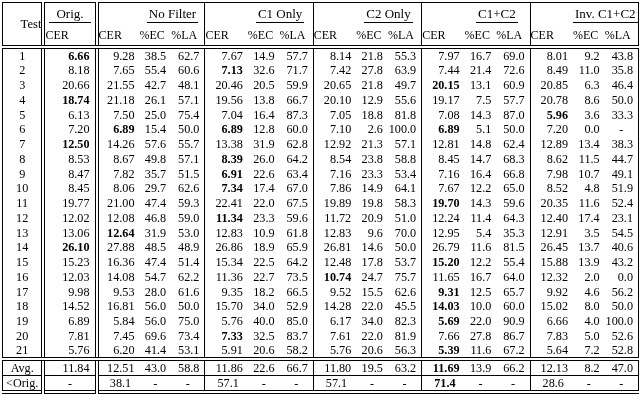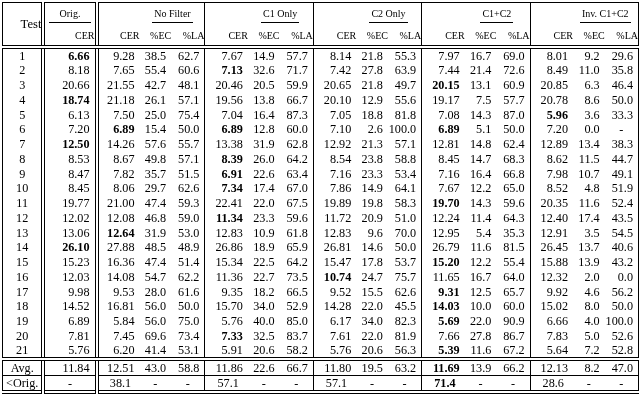--- a/index.html
+++ b/index.html
@@ -14,26 +14,26 @@
     border-bottom:4px double #000;
   }
   th,td{padding:0;font-weight:normal;white-space:nowrap;vertical-align:middle;}
   
   col.c-test{width:40px;} col.c-orig{width:52px;}
   col.c-cer{width:42px;} col.c-ec{width:31px;} col.c-la{width:33px;}
   
   .bl-d{border-left:4px double #000;}
   .bl-s{border-left:1px solid #000;}
   
-  thead th{font-size:10px;line-height:15px;}
+  thead th{font-size:13px;line-height:15px;}
   th.corner{text-align:right;font-size:12.6px;}
   th.group{text-align:center;height:22px;}
   .grp-label{display:inline-block;border-bottom:1px solid #000;padding:0 2px 1px 2px;margin-left:42px;}
   th.group.wide-line .grp-label{display:block;margin:0 4px;}
-  th.sub{text-align:right;font-size:10px;height:20px;}
+  th.sub{text-align:left;font-size:12px;height:20px;}
   .hdr-bottom{border-bottom:4px double #000;}
   
   tbody tr{height:14.75px;}
   tbody tr.footer{height:16px;}
   td{font-size:12.2px;line-height:14px;}
   td.test{text-align:center;}
   td.num{text-align:right;padding-right:5px;}
   td.dash{text-align:center;padding-right:0;}
   td.left{text-align:center;padding-left:3px;padding-right:0;}
   .b{font-weight:bold;}
@@ -106,21 +106,21 @@
           <td class="num  ">14.9</td>
           <td class="num  ">57.7</td>
           <td class="num bl-s ">8.14</td>
           <td class="num  ">21.8</td>
           <td class="num  ">55.3</td>
           <td class="num bl-s ">7.97</td>
           <td class="num  ">16.7</td>
           <td class="num  ">69.0</td>
           <td class="num bl-s ">8.01</td>
           <td class="num  ">9.2</td>
-          <td class="num  ">29.6</td>
+          <td class="num  ">43.8</td>
         </tr>
         <tr>
           <td class="test ">2</td>
           <td class="num bl-d ">8.18</td>
           <td class="num bl-d ">7.65</td>
           <td class="num  ">55.4</td>
           <td class="num  ">60.6</td>
           <td class="num bl-s  b">7.13</td>
           <td class="num  ">32.6</td>
           <td class="num  ">71.7</td>
@@ -315,21 +315,21 @@
           <td class="num  ">23.3</td>
           <td class="num  ">59.6</td>
           <td class="num bl-s ">11.72</td>
           <td class="num  ">20.9</td>
           <td class="num  ">51.0</td>
           <td class="num bl-s ">12.24</td>
           <td class="num  ">11.4</td>
           <td class="num  ">64.3</td>
           <td class="num bl-s ">12.40</td>
           <td class="num  ">17.4</td>
-          <td class="num  ">43.5</td>
+          <td class="num  ">23.1</td>
         </tr>
         <tr>
           <td class="test ">13</td>
           <td class="num bl-d ">13.06</td>
           <td class="num bl-d  b">12.64</td>
           <td class="num  ">31.9</td>
           <td class="num  ">53.0</td>
           <td class="num bl-s ">12.83</td>
           <td class="num  ">10.9</td>
           <td class="num  ">61.8</td>
@@ -364,21 +364,21 @@
         </tr>
         <tr>
           <td class="test ">15</td>
           <td class="num bl-d ">15.23</td>
           <td class="num bl-d ">16.36</td>
           <td class="num  ">47.4</td>
           <td class="num  ">51.4</td>
           <td class="num bl-s ">15.34</td>
           <td class="num  ">22.5</td>
           <td class="num  ">64.2</td>
-          <td class="num bl-s ">15.47</td>
+          <td class="num bl-s ">12.48</td>
           <td class="num  ">17.8</td>
           <td class="num  ">53.7</td>
           <td class="num bl-s  b">15.20</td>
           <td class="num  ">12.2</td>
           <td class="num  ">55.4</td>
           <td class="num bl-s ">15.88</td>
           <td class="num  ">13.9</td>
           <td class="num  ">43.2</td>
         </tr>
         <tr>

